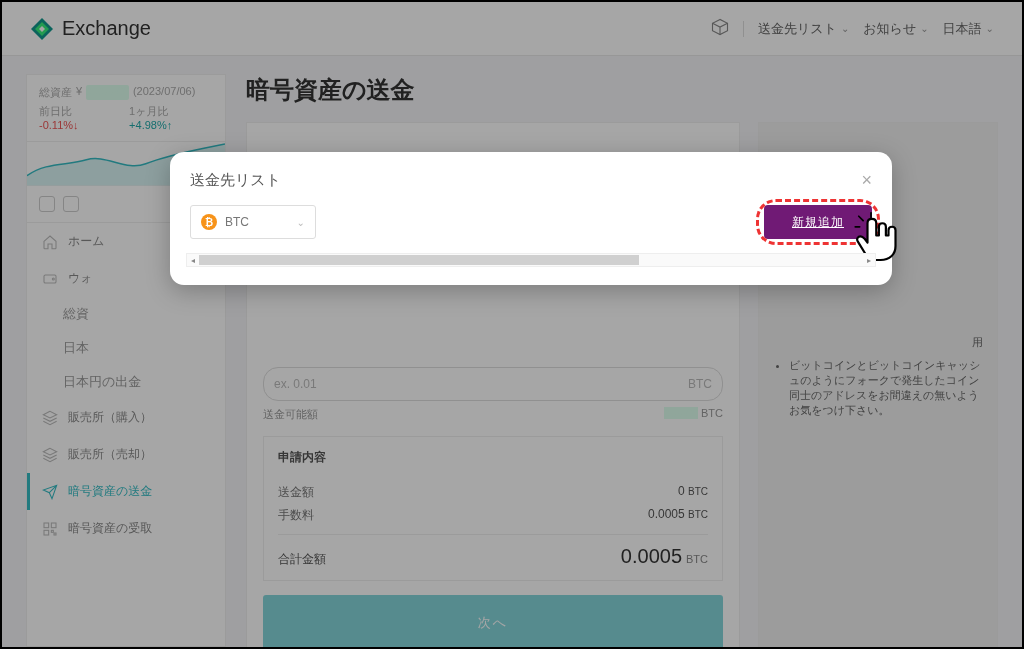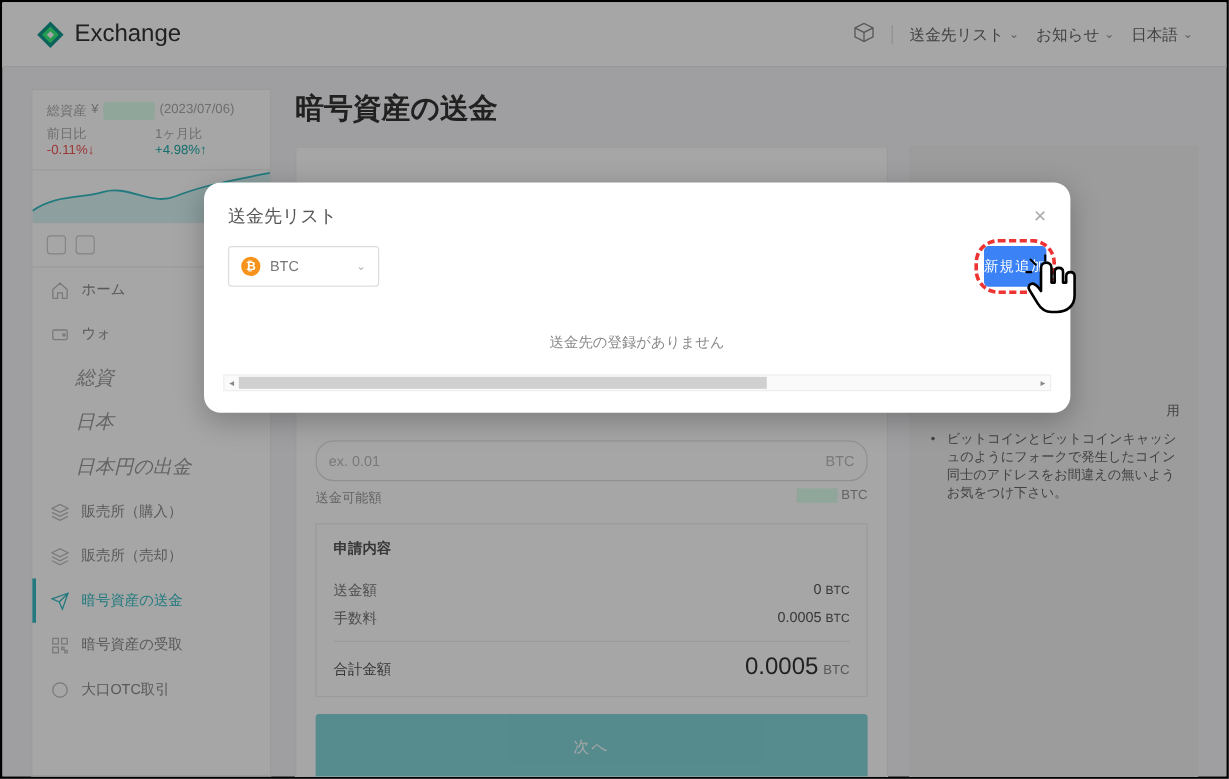--- a/index.html
+++ b/index.html
@@ -32,21 +32,21 @@
   .pct-down {color:#e55;}
   .pct-up {color:#2aa;}
   .chart {height:44px; position:relative; border-bottom:1px solid #eee;}
   .chart svg{position:absolute;inset:0;}
   .side-nav { display:flex; flex-direction:column; font-size:12px; color:#888;}
   .grp-icons { display:flex; gap:8px; padding:10px 12px; border-bottom:1px solid #eee;}
   .grp-icons .ic{width:16px;height:16px; border:1px solid #ccc; border-radius:3px;}
   .nav-item { padding:10px 12px; display:flex; align-items:center; gap:10px; border-left:3px solid transparent;}
   .nav-item .nic{width:16px;height:16px;display:flex;align-items:center;justify-content:center;color:#bbb;}
   .nav-item.active{border-left-color:#35bcc4;color:#35bcc4;}
-  .nav-sub {padding:8px 12px 8px 36px; font-size:16px; color:#999;font-style:italic;}
+  .nav-sub {padding:8px 12px 8px 36px; font-size:13px; color:#999;}
   
   .content { flex:1; display:flex; flex-direction:column;}
   .crumbs { font-size:11px; color:#999; padding: 0 0 6px 0;}
   .crumbs .c2 {color:#35bcc4;}
   .page-title { font-size:24px; font-weight:600; color:#333; padding-bottom:16px;}
   .cards-row { display:flex; gap:18px; }
   .form-card { flex:1; background:#fff; border:1px solid #eee; padding:14px 16px;}
   .note-card { width:240px; background:#f0f0f0; border:1px solid #eee; padding:12px 14px; font-size:11px; color:#666;}
   .note-card li{margin-bottom:6px;}
   .note-card ul{padding-left:16px;margin:0;}
@@ -64,21 +64,21 @@
   .backdrop{position:absolute;inset:0;background:rgba(0,0,0,.35);}
   .modal{position:absolute;left:168px;top:150px;width:722px;background:#fff;box-shadow:0 6px 24px rgba(0,0,0,.25);border-radius:14px;padding:0;}
   .m-head{display:flex;justify-content:space-between;align-items:center;padding:18px 20px 14px;}
   .m-title{font-size:15px;color:#555;}
   .m-close{color:#aaa;font-size:18px;cursor:pointer;}
   .m-tool{display:flex;justify-content:space-between;align-items:center;padding:0 20px 14px;}
   .sel-currency{border:1px solid #ddd;border-radius:3px;width:126px;height:34px;display:flex;align-items:center;gap:8px;padding:0 10px;font-size:12px;color:#777;cursor:pointer;}
   .sel-currency .coin{width:16px;height:16px;border-radius:50%;background:#f7931a;display:flex;align-items:center;justify-content:center;color:#fff;font-size:10px;font-weight:700;}
   .sel-currency .dd{margin-left:auto;color:#bbb;font-size:10px;}
   .add-wrap{position:relative;}
-  .add-btn{height:34px;padding:0 0;border-radius:4px;background:#3b82f6;display:flex;align-items:center;color:#fff;font-size:12px;cursor:pointer;letter-spacing:1px;}
+  .add-btn{height:34px;padding:0 28px;border-radius:4px;background:#701a75;display:flex;align-items:center;color:#fff;font-size:12px;cursor:pointer;letter-spacing:1px;text-decoration:underline;}
   .ring{position:absolute;inset:-6px -8px;border:3px dashed #e33;border-radius:20px;pointer-events:none;}
   .hand{position:absolute; right:-34px; bottom:-28px; width:56px;height:56px;}
   .m-table-head{display:flex;background:#f7f8f9;font-size:11px;color:#888;padding:10px 20px;gap:0;}
   .th{flex:0 0 auto;}
   .th.c{width:70px;} .th.n{width:150px;} .th.a{width:280px;} .th.s{width:140px;}
   .m-empty{text-align:center;font-size:12px;color:#888;padding:24px 0 18px;}
   .m-scroll{padding:0 16px 18px;}
   .sbar{height:14px;background:#fafafa;border:1px solid #eee;position:relative;}
   .sbar .thumb{position:absolute;top:1px;bottom:1px;left:12px;width:440px;background:#d0d0d0;}
   .sbar .ar{position:absolute;top:0;bottom:0;width:12px;display:flex;align-items:center;justify-content:center;font-size:8px;color:#888;}
@@ -195,28 +195,20 @@
         <span class="nic">
             <svg viewBox="0 0 24 24" fill="none" stroke="currentColor" stroke-width="1.6">
               <rect x="3" y="3" width="7" height="7"></rect>
               <rect x="14" y="3" width="7" height="7"></rect>
               <rect x="3" y="14" width="7" height="7"></rect>
               <rect x="14" y="14" width="3" height="3"></rect>
               <rect x="18" y="18" width="3" height="3"></rect>
             </svg>
           </span>
         <span>暗号資産の受取</span>
-      </div>
-      <div class="nav-item">
-        <span class="nic">
-            <svg viewBox="0 0 24 24" fill="none" stroke="currentColor" stroke-width="1.6">
-              <circle cx="12" cy="12" r="9"></circle>
-            </svg>
-          </span>
-        <span>大口OTC取引</span>
       </div>
     </div>
   </div>
 
   <div class="content">
     <div class="page-title">暗号資産の送金</div>
     <div class="cards-row">
       <div class="form-card">
         <div style="height:230px;"></div>
         <div class="input-box">
@@ -280,21 +272,20 @@
           <path d="M20 14c0-3 2-5 5-5s5 2 5 5v14h3V18c0-3 2-4 4-4s4 1 4 4v10h3v-6c0-3 2-4 4-4s4 1 4 4v18c0 10-7 16-17 16H30c-6 0-10-3-13-8l-8-13c-2-3 0-6 3-6 2 0 3 1 5 3l3 4V14z"></path>
         </g>
         <g stroke="#000" stroke-width="2" stroke-linecap="round">
           <line x1="10" y1="6" x2="15" y2="11"></line>
           <line x1="24" y1="2" x2="24" y2="7"></line>
           <line x1="6" y1="18" x2="11" y2="18"></line>
         </g>
       </svg>
     </div>
   </div>
-  <div class="m-empty">送金先の登録がありません</div>
   <div class="m-scroll">
     <div class="sbar">
       <div class="ar l">◂</div>
       <div class="thumb"></div>
       <div class="ar r">▸</div>
     </div>
   </div>
 </div>
 
 </body></html>

